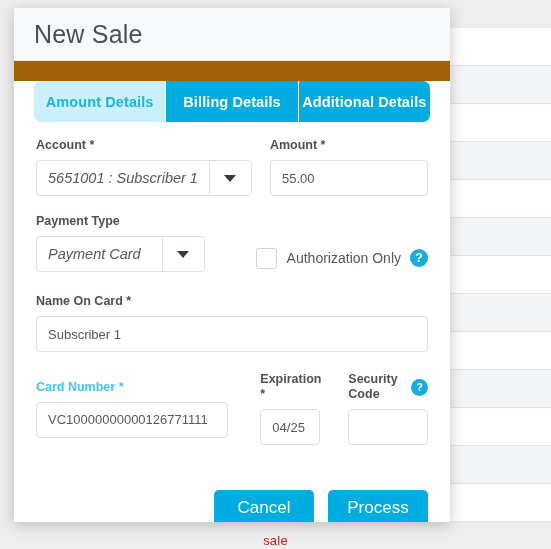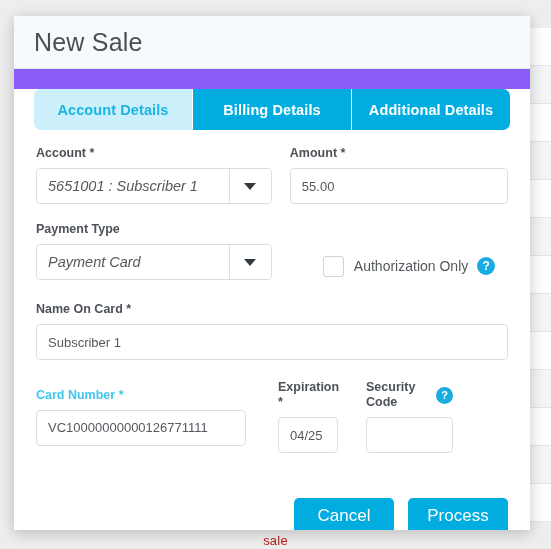--- a/index.html
+++ b/index.html
@@ -61,24 +61,24 @@
     text-align: center;
     font-size: 13px;
     color: #b91c1c;
     letter-spacing: .2px;
   }
 
   
   #modal {
     position: absolute;
     left: 14px;
-    top: 16px;
-    width: 516px;
+    top: 8px;
+    width: 436px;
     height: 514px;
-    background: #8b5cf6;
+    background: #a16207;
     box-shadow: 0 3px 14px rgba(0,0,0,0.22);
     box-sizing: border-box;
     overflow: hidden;
   }
   .modal-header {
     height: 53px;
     background: #f6fafc;
     border-bottom: 1px solid #e6eaec;
     display: flex;
     align-items: center;
@@ -311,21 +311,21 @@
 <div id="modal">
 
   <div class="modal-header">
     <div class="modal-title">New Sale</div>
   </div>
 
   <div class="modal-body">
 
     <div class="tabs">
       <div class="tab active">
-        <span>Account Details</span>
+        <span>Amount Details</span>
       </div>
       <div class="tab">
         <span>Billing Details</span>
       </div>
       <div class="tab">
         <span>Additional Details</span>
       </div>
     </div>
 
     <div class="form">

